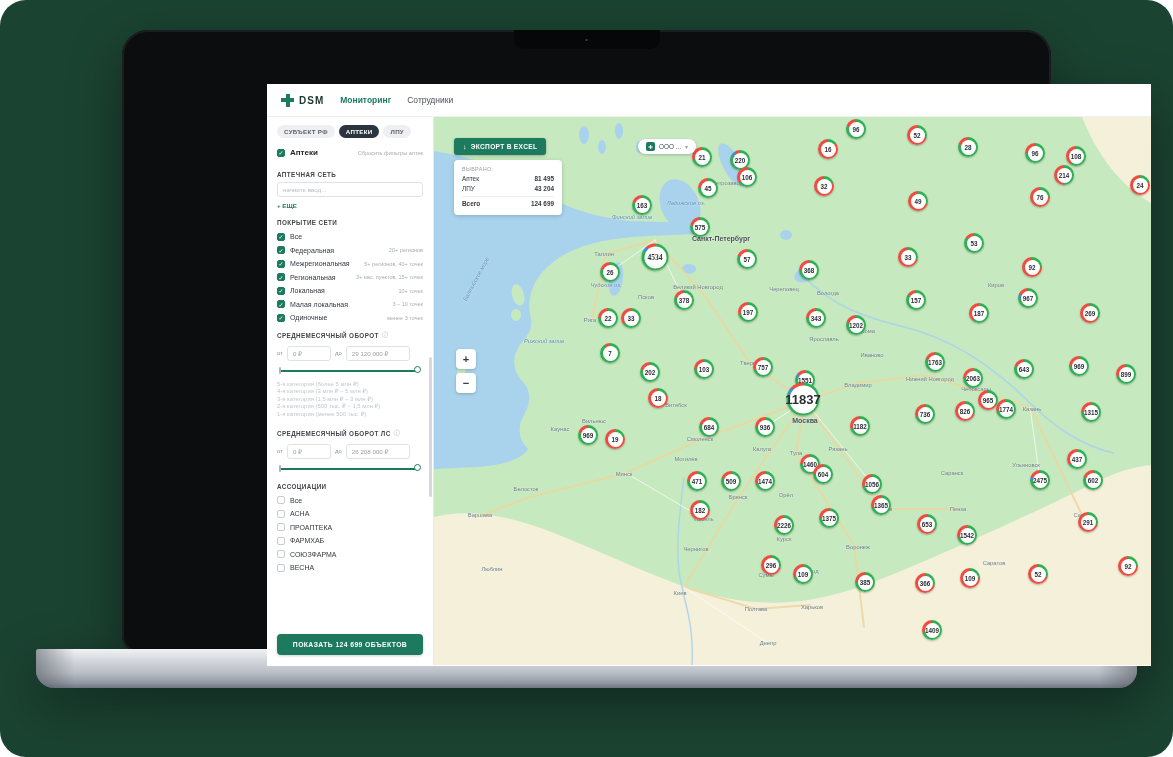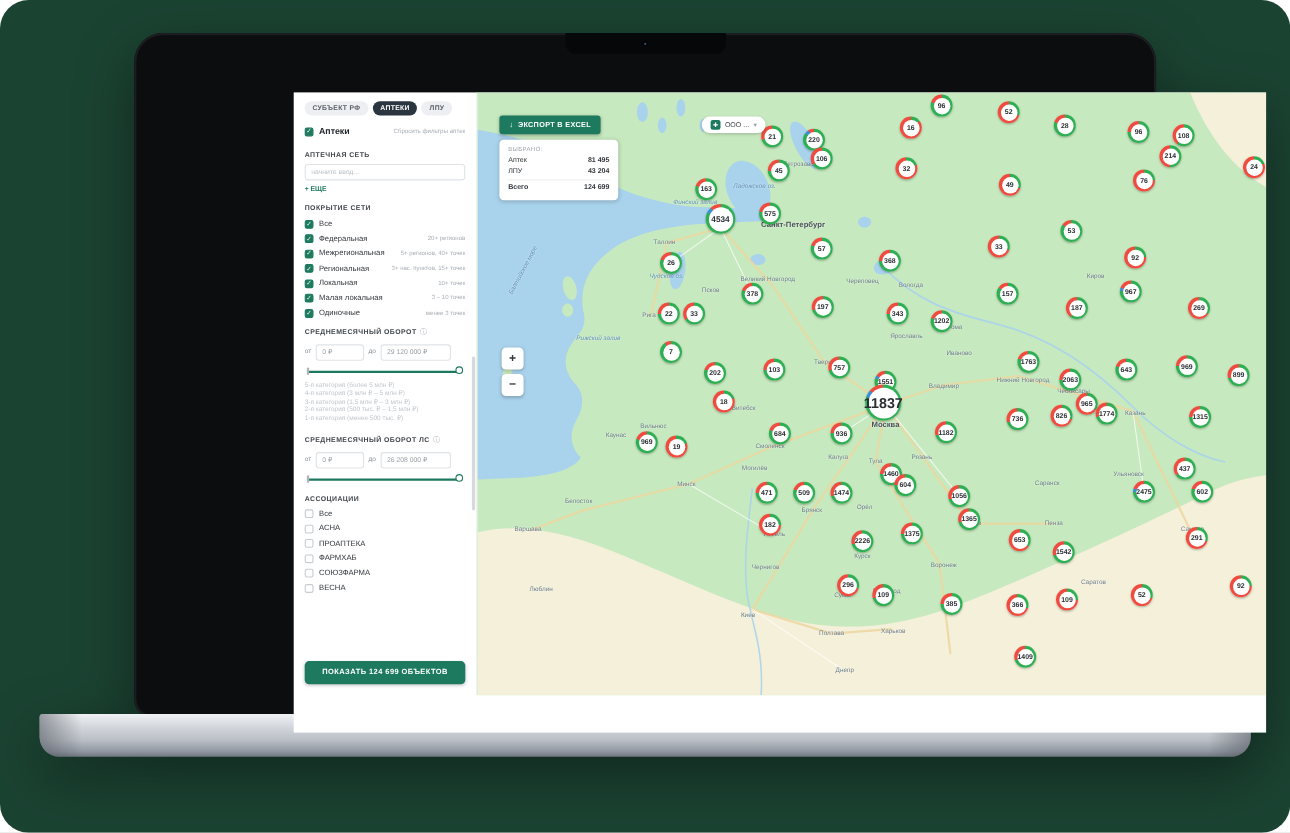--- a/index.html
+++ b/index.html
@@ -115,20 +115,28 @@
 <div class="scene">
   <div class="laptop">
 
     <div class="bezel">
       <div class="notch">
         <div class="cam"></div>
       </div>
 
       <div class="app">
 
+        <div class="app-header">
+          <div class="logo">
+            <span class="logo-cross"></span>
+            <span class="logo-txt">DSM</span>
+          </div>
+          <div class="nav-item active">Мониторинг</div>
+          <div class="nav-item">Сотрудники</div>
+        </div>
 
         <div class="app-body">
 
           <div class="sidebar">
             <div class="tabs">
               <div class="tab">СУБЪЕКТ РФ</div>
               <div class="tab active">АПТЕКИ</div>
               <div class="tab">ЛПУ</div>
             </div>
 
@@ -396,21 +404,21 @@
                 </div>
                 <div class="mk" style="background: conic-gradient(rgb(47, 175, 84) 0deg, rgb(47, 175, 84) 90deg, rgb(61, 143, 212) 90deg, rgb(61, 143, 212) 90deg, rgb(239, 75, 63) 90deg, rgb(239, 75, 63) 360deg); left: 606px; top: 80px;">
                   <span class="in">76</span>
                 </div>
                 <div class="mk" style="background: conic-gradient(rgb(47, 175, 84) 0deg, rgb(47, 175, 84) 288deg, rgb(61, 143, 212) 288deg, rgb(61, 143, 212) 288deg, rgb(239, 75, 63) 288deg, rgb(239, 75, 63) 360deg); left: 208px; top: 88px;">
                   <span class="in">163</span>
                 </div>
                 <div class="mk" style="background: conic-gradient(rgb(47, 175, 84) 0deg, rgb(47, 175, 84) 108deg, rgb(61, 143, 212) 108deg, rgb(61, 143, 212) 108deg, rgb(239, 75, 63) 108deg, rgb(239, 75, 63) 360deg); left: 484px; top: 84px;">
                   <span class="in">49</span>
                 </div>
-                <div class="mk s2" style="background: conic-gradient(rgb(47, 175, 84) 0deg, rgb(47, 175, 84) 295deg, rgb(61, 143, 212) 295deg, rgb(61, 143, 212) 317deg, rgb(239, 75, 63) 317deg, rgb(239, 75, 63) 360deg); left: 221px; top: 115px;">
+                <div class="mk s2" style="background: conic-gradient(rgb(47, 175, 84) 0deg, rgb(47, 175, 84) 295deg, rgb(61, 143, 212) 295deg, rgb(61, 143, 212) 317deg, rgb(239, 75, 63) 317deg, rgb(239, 75, 63) 360deg); left: 221px; top: 140px; font-family: Liberation Serif, serif;">
                   <span class="in">4534</span>
                 </div>
                 <div class="mk" style="background: conic-gradient(rgb(47, 175, 84) 0deg, rgb(47, 175, 84) 281deg, rgb(61, 143, 212) 281deg, rgb(61, 143, 212) 281deg, rgb(239, 75, 63) 281deg, rgb(239, 75, 63) 360deg); left: 266px; top: 110px;">
                   <span class="in">575</span>
                 </div>
                 <div class="mk" style="background: conic-gradient(rgb(47, 175, 84) 0deg, rgb(47, 175, 84) 306deg, rgb(61, 143, 212) 306deg, rgb(61, 143, 212) 306deg, rgb(239, 75, 63) 306deg, rgb(239, 75, 63) 360deg); left: 540px; top: 126px;">
                   <span class="in">53</span>
                 </div>
                 <div class="mk" style="background: conic-gradient(rgb(47, 175, 84) 0deg, rgb(47, 175, 84) 288deg, rgb(61, 143, 212) 288deg, rgb(61, 143, 212) 288deg, rgb(239, 75, 63) 288deg, rgb(239, 75, 63) 360deg); left: 313px; top: 142px;">
                   <span class="in">57</span>

